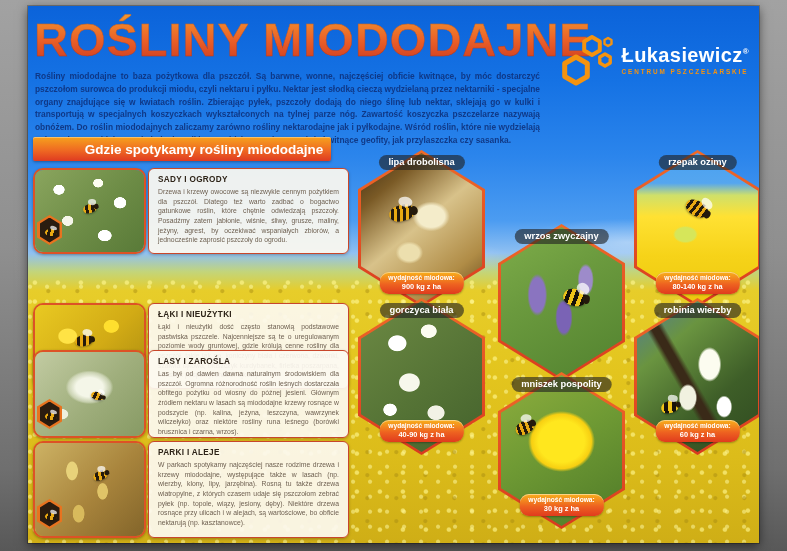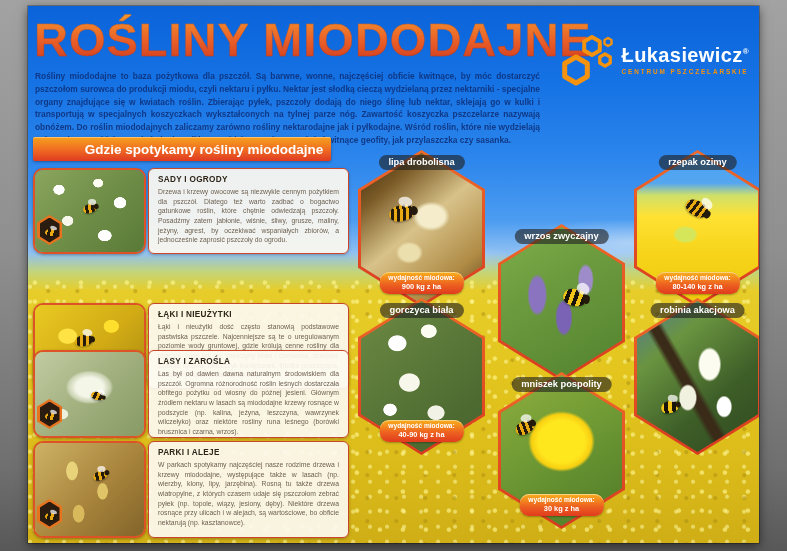--- a/index.html
+++ b/index.html
@@ -307,21 +307,25 @@
       <span class="b1">wydajność miodowa:</span>
       <span class="b2">40-90 kg z ha</span>
     </div>
   </div>
 
   <div class="hex" style="left:606px;top:292px;">
     <div class="hex-frame hexclip"></div>
     <div class="hex-photo hexclip hp5">
       <div class="bee bumble" style="left:24px;top:100px;width:18px;height:12px;transform:rotate(-16deg);"></div>
     </div>
-    <div class="hex-label">robinia akacjowa</div>
+    <div class="hex-label">robinia wierzby</div>
+    <div class="hex-badge">
+      <span class="b1">wydajność miodowa:</span>
+      <span class="b2">60 kg z ha</span>
+    </div>
   </div>
 
   <div class="hex" style="left:470px;top:366px;">
     <div class="hex-frame hexclip"></div>
     <div class="hex-photo hexclip hp6">
       <div class="bee" style="left:14px;top:46px;width:20px;height:13px;transform:rotate(-30deg);"></div>
     </div>
     <div class="hex-label">mniszek pospolity</div>
     <div class="hex-badge">
       <span class="b1">wydajność miodowa:</span>

